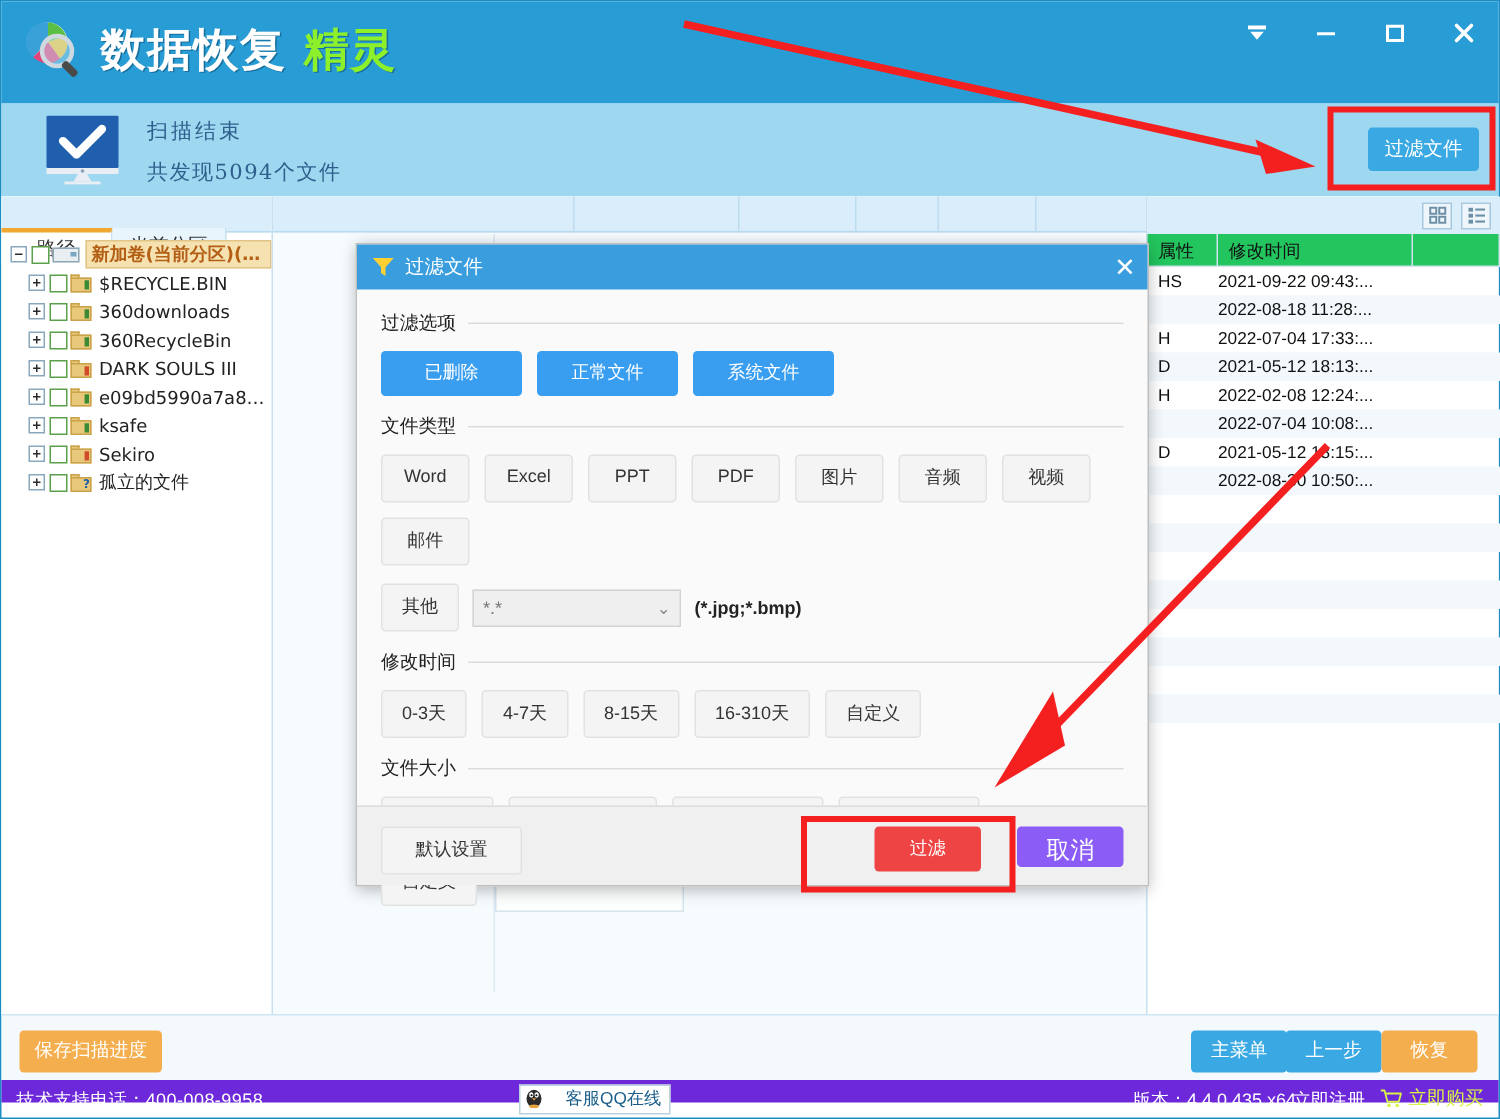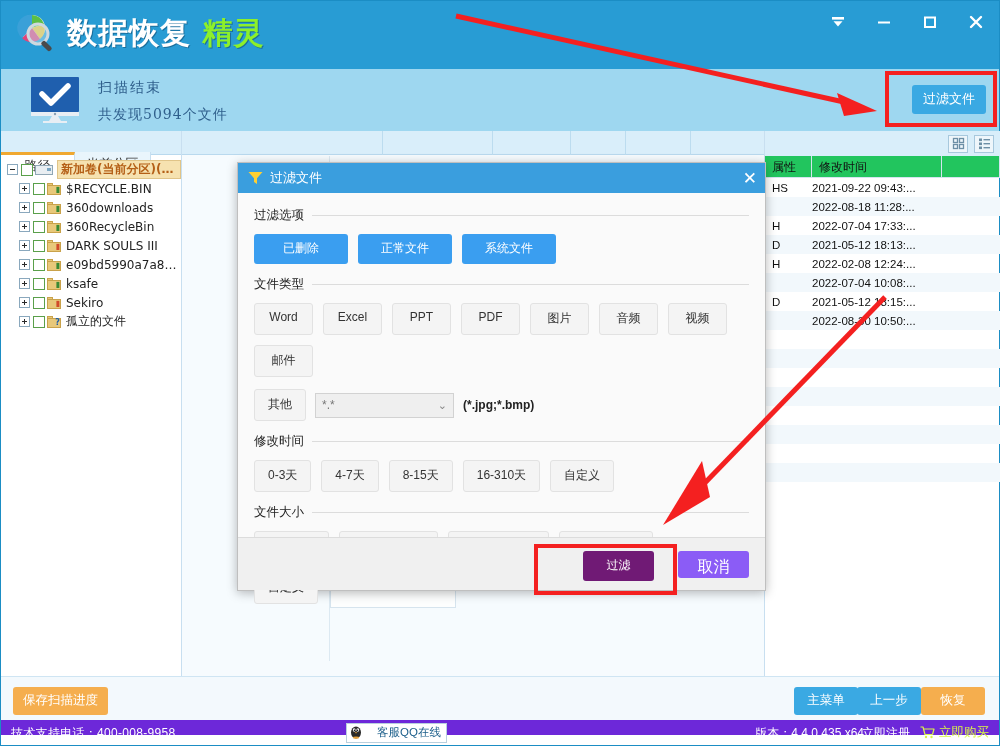--- a/index.html
+++ b/index.html
@@ -265,21 +265,21 @@
     position: absolute; left: 0; bottom: 0; width: 527px; height: 53px;
     background: #f0f0f0; border-top: 1px solid #dcdcdc;
   }
   #btn-default {
     position: absolute; left: 16px; top: 13px; width: 94px;
     background: #f4f4f4; border: 1px solid #e2e2e2; color: #333;
     font-size: 12px; text-align: center; padding: 6px 0 7px; border-radius: 3px; cursor: pointer;
   }
   #btn-filter {
     position: absolute; left: 345px; top: 13px; width: 71px;
-    background: #701a75; color: #fff; font-size: 12px; text-align: center;
+    background: #ef4444; color: #fff; font-size: 12px; text-align: center;
     padding: 6px 0 7px; border-radius: 3px; cursor: pointer;
   }
   #btn-cancel {
     position: absolute; left: 440px; top: 13px; width: 71px;
     background: #8b5cf6; color: #fff; font-size: 16px; text-align: center;
     padding: 6px 0 0; border-radius: 3px; cursor: pointer;
   }
 
   
   #annotations { position: absolute; left: 0; top: 0; width: 1000px; height: 746px; pointer-events: none; }
@@ -651,20 +651,21 @@
         <div class="pill grey w-size">100KB-10MB</div>
         <div class="pill grey w-size">10MB-100MB</div>
         <div class="pill grey w-size">100MB-1GB</div>
       </div>
       <div class="btn-row">
         <div class="pill grey w-size">自定义</div>
       </div>
     </div>
 
     <div id="dlg-footer">
+      <div id="btn-default">默认设置</div>
       <div id="btn-filter">过滤</div>
       <div id="btn-cancel">取消</div>
     </div>
   </div>
 
   <div id="annotations">
     <div class="anno-box" id="anno-box-1"></div>
     <div class="anno-box" id="anno-box-2"></div>
     <svg width="1000" height="746" style="position:absolute;left:0;top:0;">
       <g>

